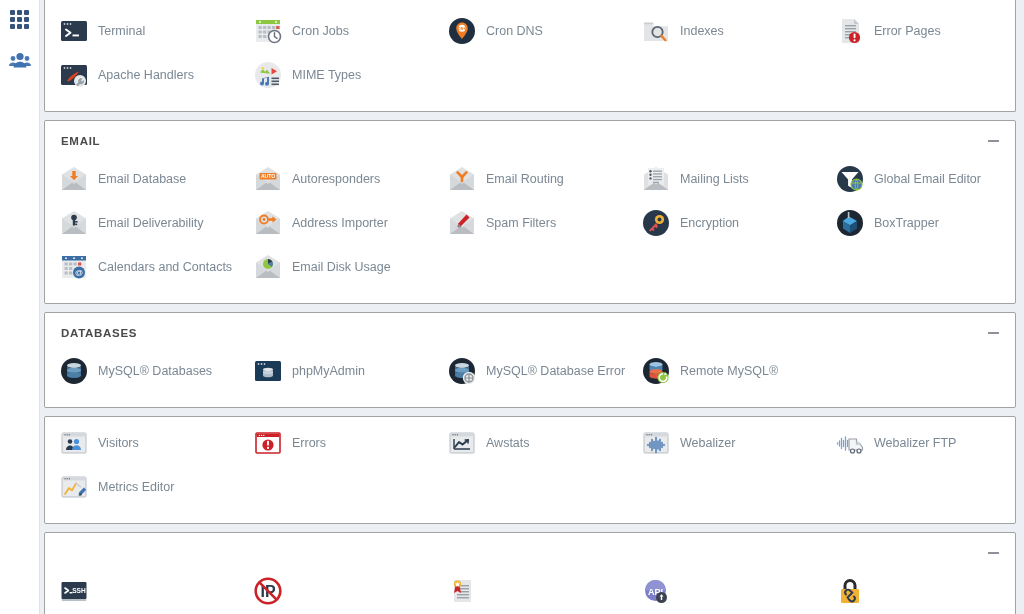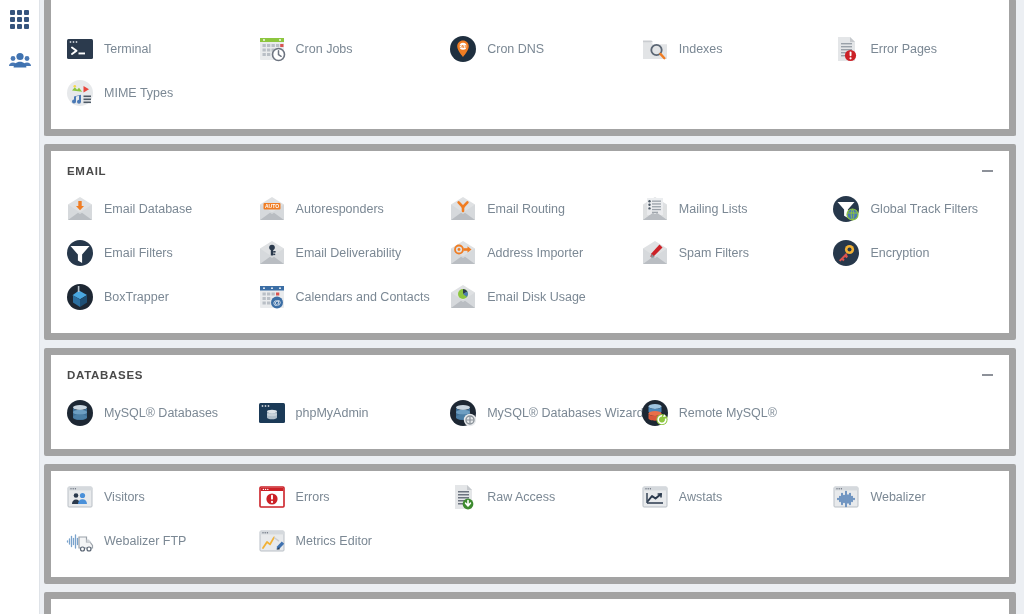--- a/index.html
+++ b/index.html
@@ -28,21 +28,21 @@
   
   .main {
     flex: 1 1 auto; height: 614px;
     background: #eceff3;
     padding: 0 8px 0 4px;
     overflow: hidden;
   }
 
   .panel {
     background: #ffffff;
-    border: 7px solid #a3a3a3;
+    border: 1px solid #a3a3a3;
     border-radius: 2px;
     margin-bottom: 8px;
     position: relative;
   }
   .panel.first { border-top: none; margin-top: -1px; }
 
   .panel-head {
     padding: 14px 16px 2px 16px;
     position: relative;
     height: 32px;
@@ -58,21 +58,21 @@
     width: 16px; height: 16px;
     cursor: pointer;
     display: flex; align-items: center; justify-content: center;
   }
   .collapse-btn .bar { width: 11px; height: 2px; background: #8d9199; display: block; }
 
   .panel-body {
     display: flex; flex-wrap: wrap;
     padding: 4px 0 14px 0;
   }
-  .panel-body.tight { padding-top: 28px; }
+  .panel-body.tight { padding-top: 10px; }
 
   .tile {
     width: 20%;
     display: flex; align-items: center;
     gap: 9px;
     padding: 7px 6px 7px 14px;
     text-decoration: none;
     cursor: pointer;
     min-height: 42px;
   }
@@ -198,20 +198,34 @@
                 <circle cx="19.5" cy="21.5" r="5.6" fill="#cc2127"></circle>
                 <rect x="18.6" y="17.6" width="1.9" height="4.6" rx="0.9" fill="#fff"></rect>
                 <circle cx="19.55" cy="24.3" r="1.1" fill="#fff"></circle>
               </svg>
             </span>
             <span class="tile-label">Error Pages</span>
           </a>
           <a class="tile">
             <span class="ico">
               <svg viewBox="0 0 30 30">
+                <rect x="2" y="5" width="26" height="20" rx="1.5" fill="#2b3a4d"></rect>
+                <circle cx="5.5" cy="8" r="0.9" fill="#c7ccd4"></circle>
+                <circle cx="8.5" cy="8" r="0.9" fill="#c7ccd4"></circle>
+                <circle cx="11.5" cy="8" r="0.9" fill="#c7ccd4"></circle>
+                <path d="M8 21c3-5 7-8 12-9.5-2.5 4-6 7.5-10 9.8z" fill="#d9441f"></path>
+                <circle cx="21" cy="21" r="6" fill="#e6e8ea"></circle>
+                <path d="M23.6 18.4a3.2 3.2 0 0 0-4.3 4.1l-2.1 2.1 1.6 1.6 2.1-2.1a3.2 3.2 0 0 0 4-4.2l-1.7 1.7-1.3-1.3z" fill="#9aa1a9"></path>
+              </svg>
+            </span>
+            <span class="tile-label">Apache Handlers</span>
+          </a>
+          <a class="tile">
+            <span class="ico">
+              <svg viewBox="0 0 30 30">
                 <circle cx="15" cy="15" r="13" fill="#e7e9eb"></circle>
                 <path d="M7 12.5l2.8-3.3 2.3 2.6 1.9-2.1 3.2 4z" fill="#8dc63f"></path>
                 <circle cx="9.8" cy="8.2" r="1.3" fill="#f7d74a"></circle>
                 <path d="M18.5 8l5.5 3.2-5.5 3.2z" fill="#e8453c"></path>
                 <path d="M9 21.5a2 2 0 1 0 2 2v-5l3-.8v4a2 2 0 1 0 2 2v-7l-7 1.7z" fill="#4a79b5"></path>
                 <g fill="#4e5a66">
                   <rect x="18.5" y="17.5" width="7.5" height="1.6"></rect>
                   <rect x="18.5" y="20.5" width="7.5" height="1.6"></rect>
                   <rect x="18.5" y="23.5" width="7.5" height="1.6"></rect>
                 </g>
@@ -300,30 +314,21 @@
           <a class="tile">
             <span class="ico">
               <svg viewBox="0 0 30 30">
                 <circle cx="15" cy="15" r="13" fill="#27384b"></circle>
                 <path d="M6.5 8h17l-6.6 7.6V24l-3.8-2.3v-6.1z" fill="#fff"></path>
                 <circle cx="21.5" cy="20.5" r="5.5" fill="#4a79b5"></circle>
                 <circle cx="21.5" cy="20.5" r="5.5" fill="none" stroke="#8dc63f" stroke-width="1.2"></circle>
                 <path d="M16.4 19h10.2M21.5 15c1.8 2.6 1.8 8.4 0 11M21.5 15c-1.8 2.6-1.8 8.4 0 11" stroke="#8dc63f" stroke-width="1" fill="none"></path>
               </svg>
             </span>
-            <span class="tile-label">Global Track Filters</span>
-          </a>
-          <a class="tile">
-            <span class="ico">
-              <svg viewBox="0 0 30 30">
-                <circle cx="15" cy="15" r="13" fill="#27384b"></circle>
-                <path d="M5.5 8h19l-7.4 8.5V25l-4.2-2.6v-5.9z" fill="#fff"></path>
-              </svg>
-            </span>
-            <span class="tile-label">Email Filters</span>
+            <span class="tile-label">Global Email Editor</span>
           </a>
           <a class="tile">
             <span class="ico">
               <svg viewBox="0 0 30 30">
                 <path d="M3 10.5L15 3l12 7.5V26H3z" fill="#dfe1e3"></path>
                 <path d="M3 26l12-8 12 8z" fill="#c3c6ca"></path>
                 <path d="M3 10.5L15 18.5 27 10.5V26H3z" fill="#d6d9dc"></path>
                 <path d="M3 26l10-7.2L15 20l2-1.2L27 26z" fill="#b9bdc2"></path>
                 <g fill="#2b3a4d">
                   <circle cx="15" cy="9.5" r="2.8"></circle>
@@ -468,21 +473,21 @@
                 <circle cx="15" cy="15" r="13" fill="#1d2733"></circle>
                 <ellipse cx="15" cy="9.5" rx="7" ry="2.6" fill="#c9d6e0"></ellipse>
                 <path d="M8 9.5v10c0 1.4 3.1 2.6 7 2.6s7-1.2 7-2.6v-10c0 1.4-3.1 2.6-7 2.6s-7-1.2-7-2.6z" fill="#3f6f96"></path>
                 <ellipse cx="15" cy="14.3" rx="7" ry="2.5" fill="#6d9ec2"></ellipse>
                 <ellipse cx="15" cy="19" rx="7" ry="2.5" fill="#4c7fa6"></ellipse>
                 <circle cx="22" cy="22" r="6.2" fill="#e8eaec"></circle>
                 <circle cx="22" cy="22" r="4" fill="none" stroke="#8a9299" stroke-width="1.4"></circle>
                 <path d="M22 18.5v7M18.5 22h7" stroke="#8a9299" stroke-width="1.2"></path>
               </svg>
             </span>
-            <span class="tile-label">MySQL® Databases Wizard</span>
+            <span class="tile-label">MySQL® Database Error</span>
           </a>
           <a class="tile">
             <span class="ico">
               <svg viewBox="0 0 30 30">
                 <circle cx="15" cy="15" r="13" fill="#1d2733"></circle>
                 <ellipse cx="15" cy="8.5" rx="6.5" ry="2.4" fill="#9ec4e0"></ellipse>
                 <path d="M8.5 8.5v5c0 1.3 2.9 2.4 6.5 2.4s6.5-1.1 6.5-2.4v-5c0 1.3-2.9 2.4-6.5 2.4s-6.5-1.1-6.5-2.4z" fill="#4a86b8"></path>
                 <ellipse cx="15" cy="15.5" rx="6.5" ry="2.4" fill="#e8704a"></ellipse>
                 <path d="M8.5 15.5v4.8c0 1.3 2.9 2.4 6.5 2.4s6.5-1.1 6.5-2.4v-4.8c0 1.3-2.9 2.4-6.5 2.4s-6.5-1.1-6.5-2.4z" fill="#d9573a"></path>
                 <circle cx="22" cy="21.5" r="5.6" fill="#8dc63f"></circle>
@@ -519,38 +524,20 @@
                 <rect x="3.8" y="5.8" width="22.4" height="3.2" fill="#cc2127"></rect>
                 <circle cx="6.4" cy="7.4" r="0.7" fill="#fff"></circle>
                 <circle cx="8.6" cy="7.4" r="0.7" fill="#fff"></circle>
                 <circle cx="10.8" cy="7.4" r="0.7" fill="#fff"></circle>
                 <circle cx="15" cy="17" r="5.6" fill="#cc2127"></circle>
                 <rect x="14.05" y="12.8" width="1.9" height="4.8" rx="0.9" fill="#fff"></rect>
                 <circle cx="15" cy="19.9" r="1.1" fill="#fff"></circle>
               </svg>
             </span>
             <span class="tile-label">Errors</span>
-          </a>
-          <a class="tile">
-            <span class="ico">
-              <svg viewBox="0 0 30 30">
-                <path d="M7 3h12l5 5v19H7z" fill="#e4e6e8"></path>
-                <path d="M19 3l5 5h-5z" fill="#c6c9cd"></path>
-                <g fill="#6d7480">
-                  <rect x="10" y="9" width="11" height="1.5"></rect>
-                  <rect x="10" y="12" width="11" height="1.5"></rect>
-                  <rect x="10" y="15" width="11" height="1.5"></rect>
-                  <rect x="10" y="18" width="11" height="1.5"></rect>
-                  <rect x="10" y="21" width="7" height="1.5"></rect>
-                </g>
-                <circle cx="20" cy="22" r="5.4" fill="#3d8b2f"></circle>
-                <path d="M20 18.5v4.6M17.6 21.2L20 23.9l2.4-2.7" stroke="#fff" stroke-width="1.6" fill="none" stroke-linecap="round" stroke-linejoin="round"></path>
-              </svg>
-            </span>
-            <span class="tile-label">Raw Access</span>
           </a>
           <a class="tile">
             <span class="ico">
               <svg viewBox="0 0 30 30">
                 <rect x="3" y="5" width="24" height="20" rx="1" fill="#e8eaec" stroke="#b9bfc6" stroke-width="1"></rect>
                 <rect x="3" y="5" width="24" height="3.4" fill="#d5d9dd"></rect>
                 <circle cx="6" cy="6.7" r="0.7" fill="#6d7480"></circle>
                 <circle cx="8.2" cy="6.7" r="0.7" fill="#6d7480"></circle>
                 <circle cx="10.4" cy="6.7" r="0.7" fill="#6d7480"></circle>
                 <path d="M7 21V11M7 21h16" stroke="#2b3a4d" stroke-width="1.4" fill="none"></path>

